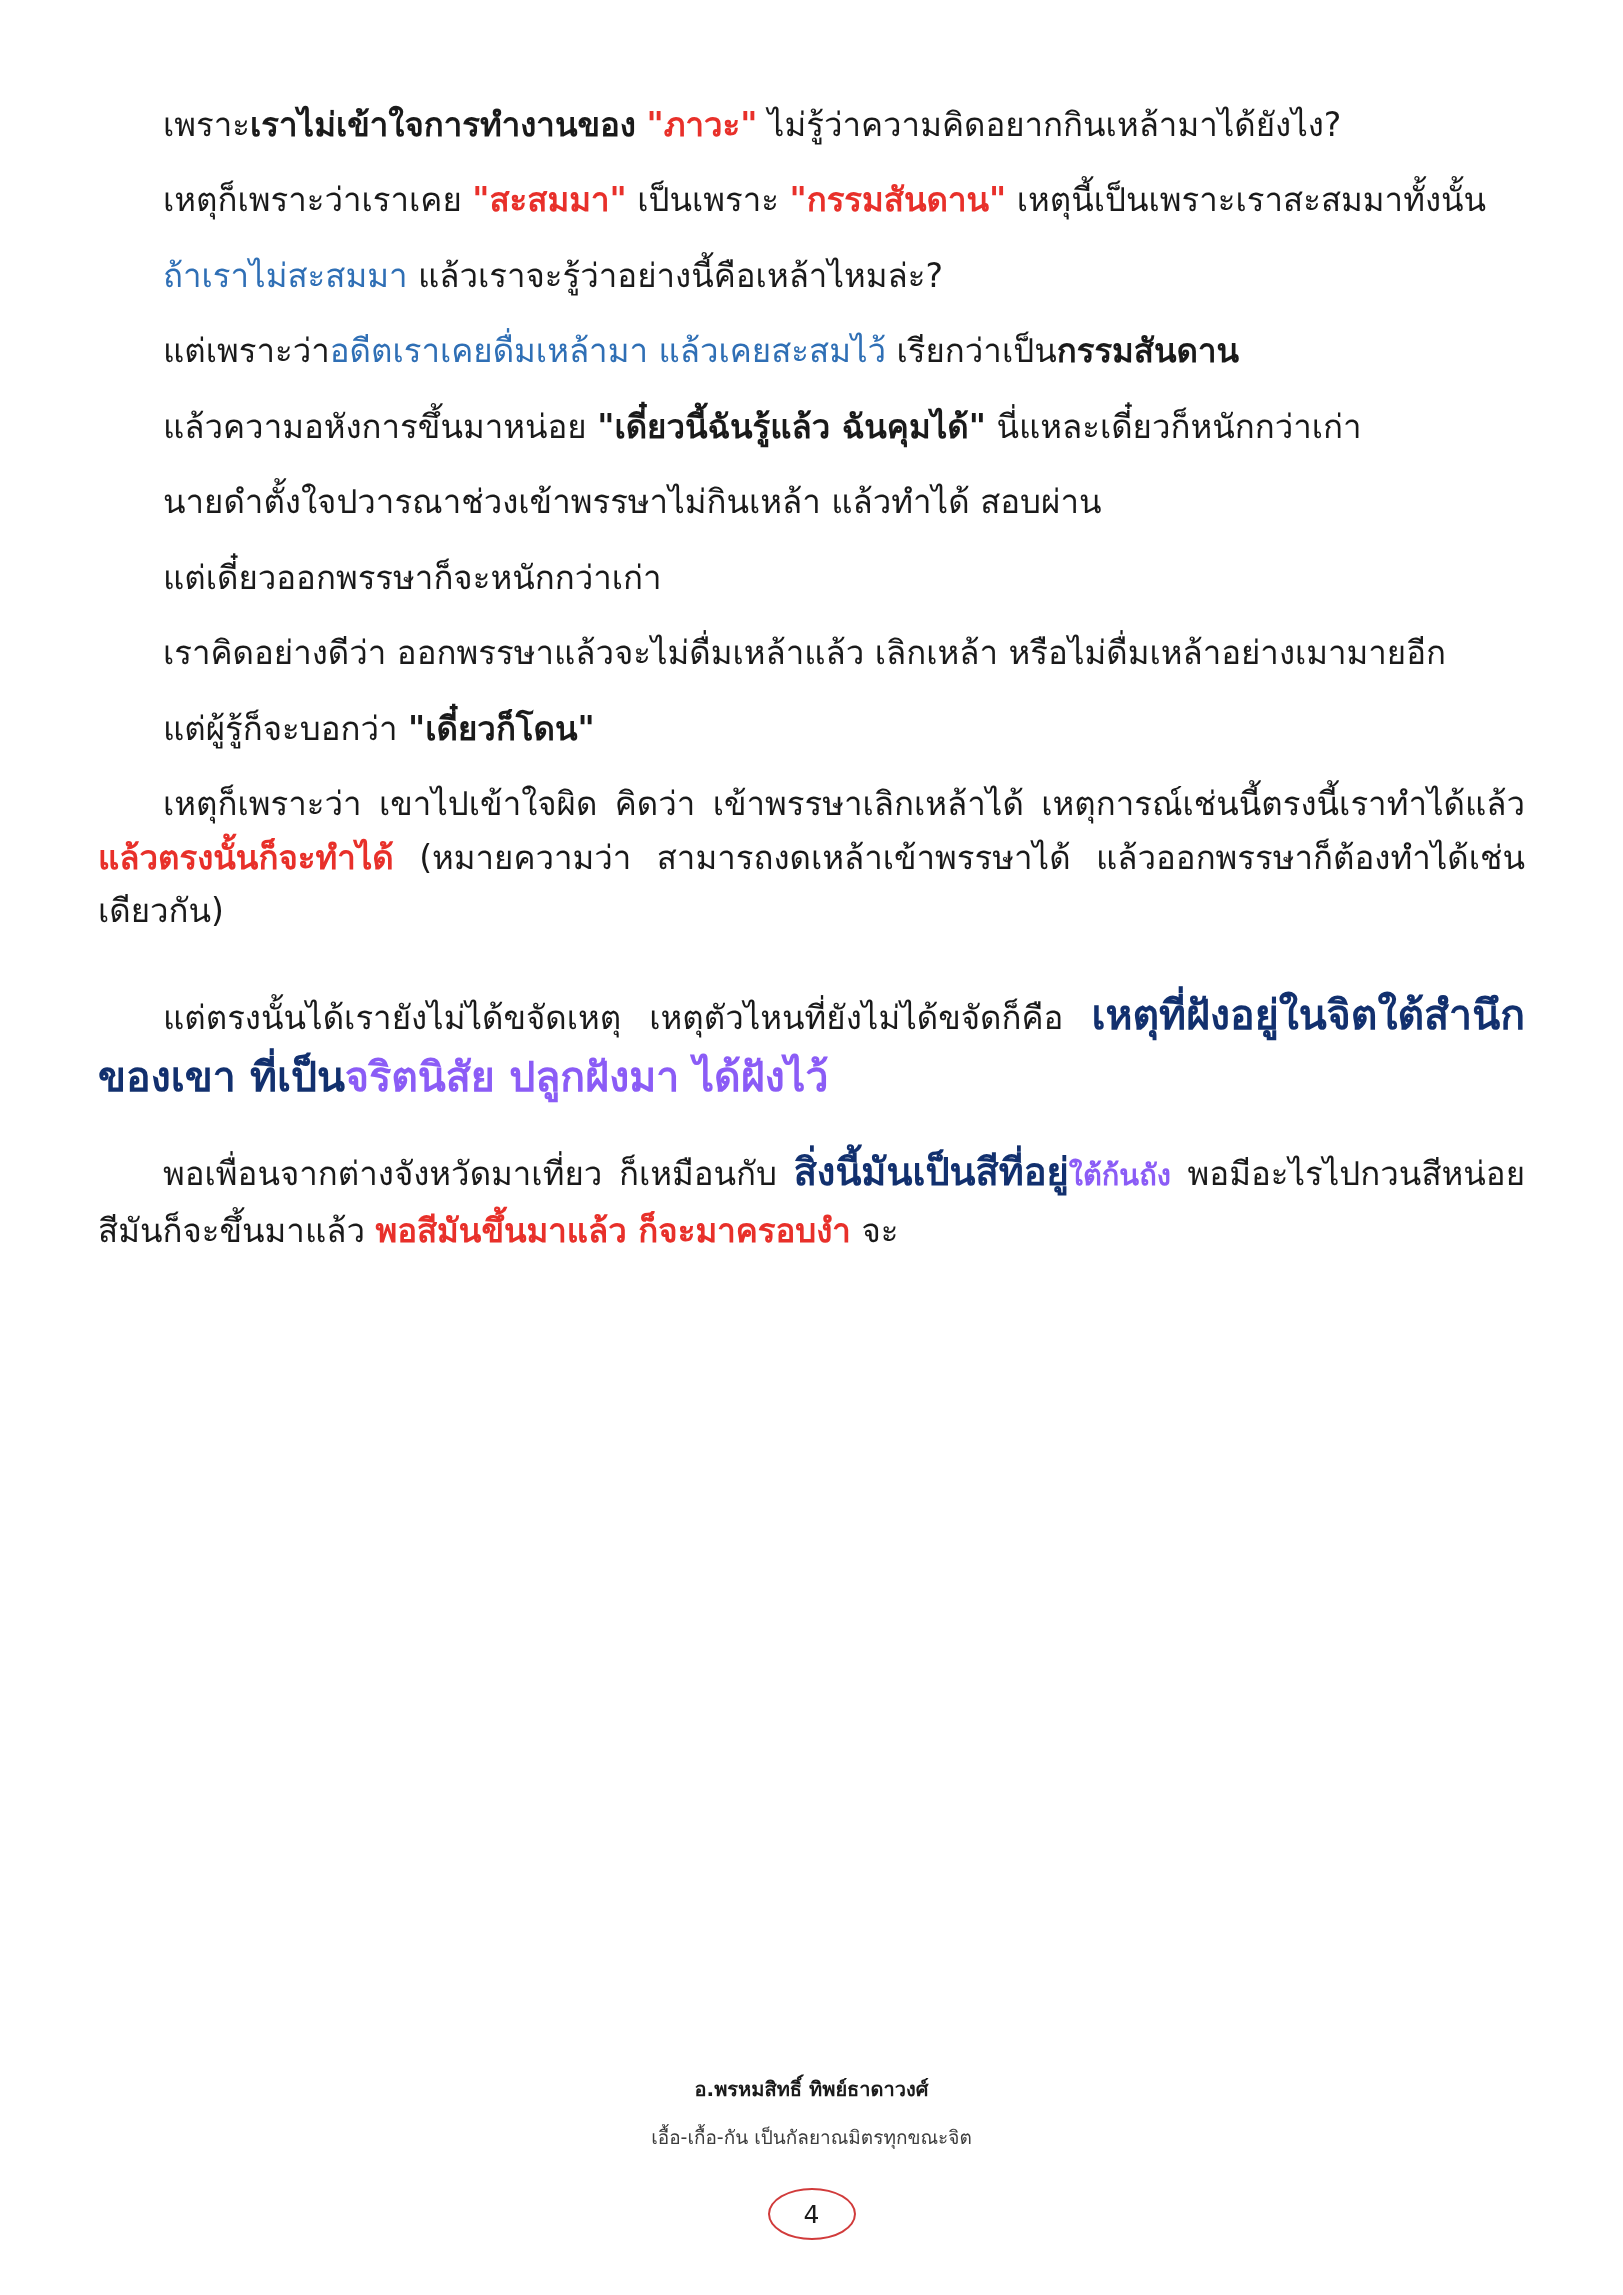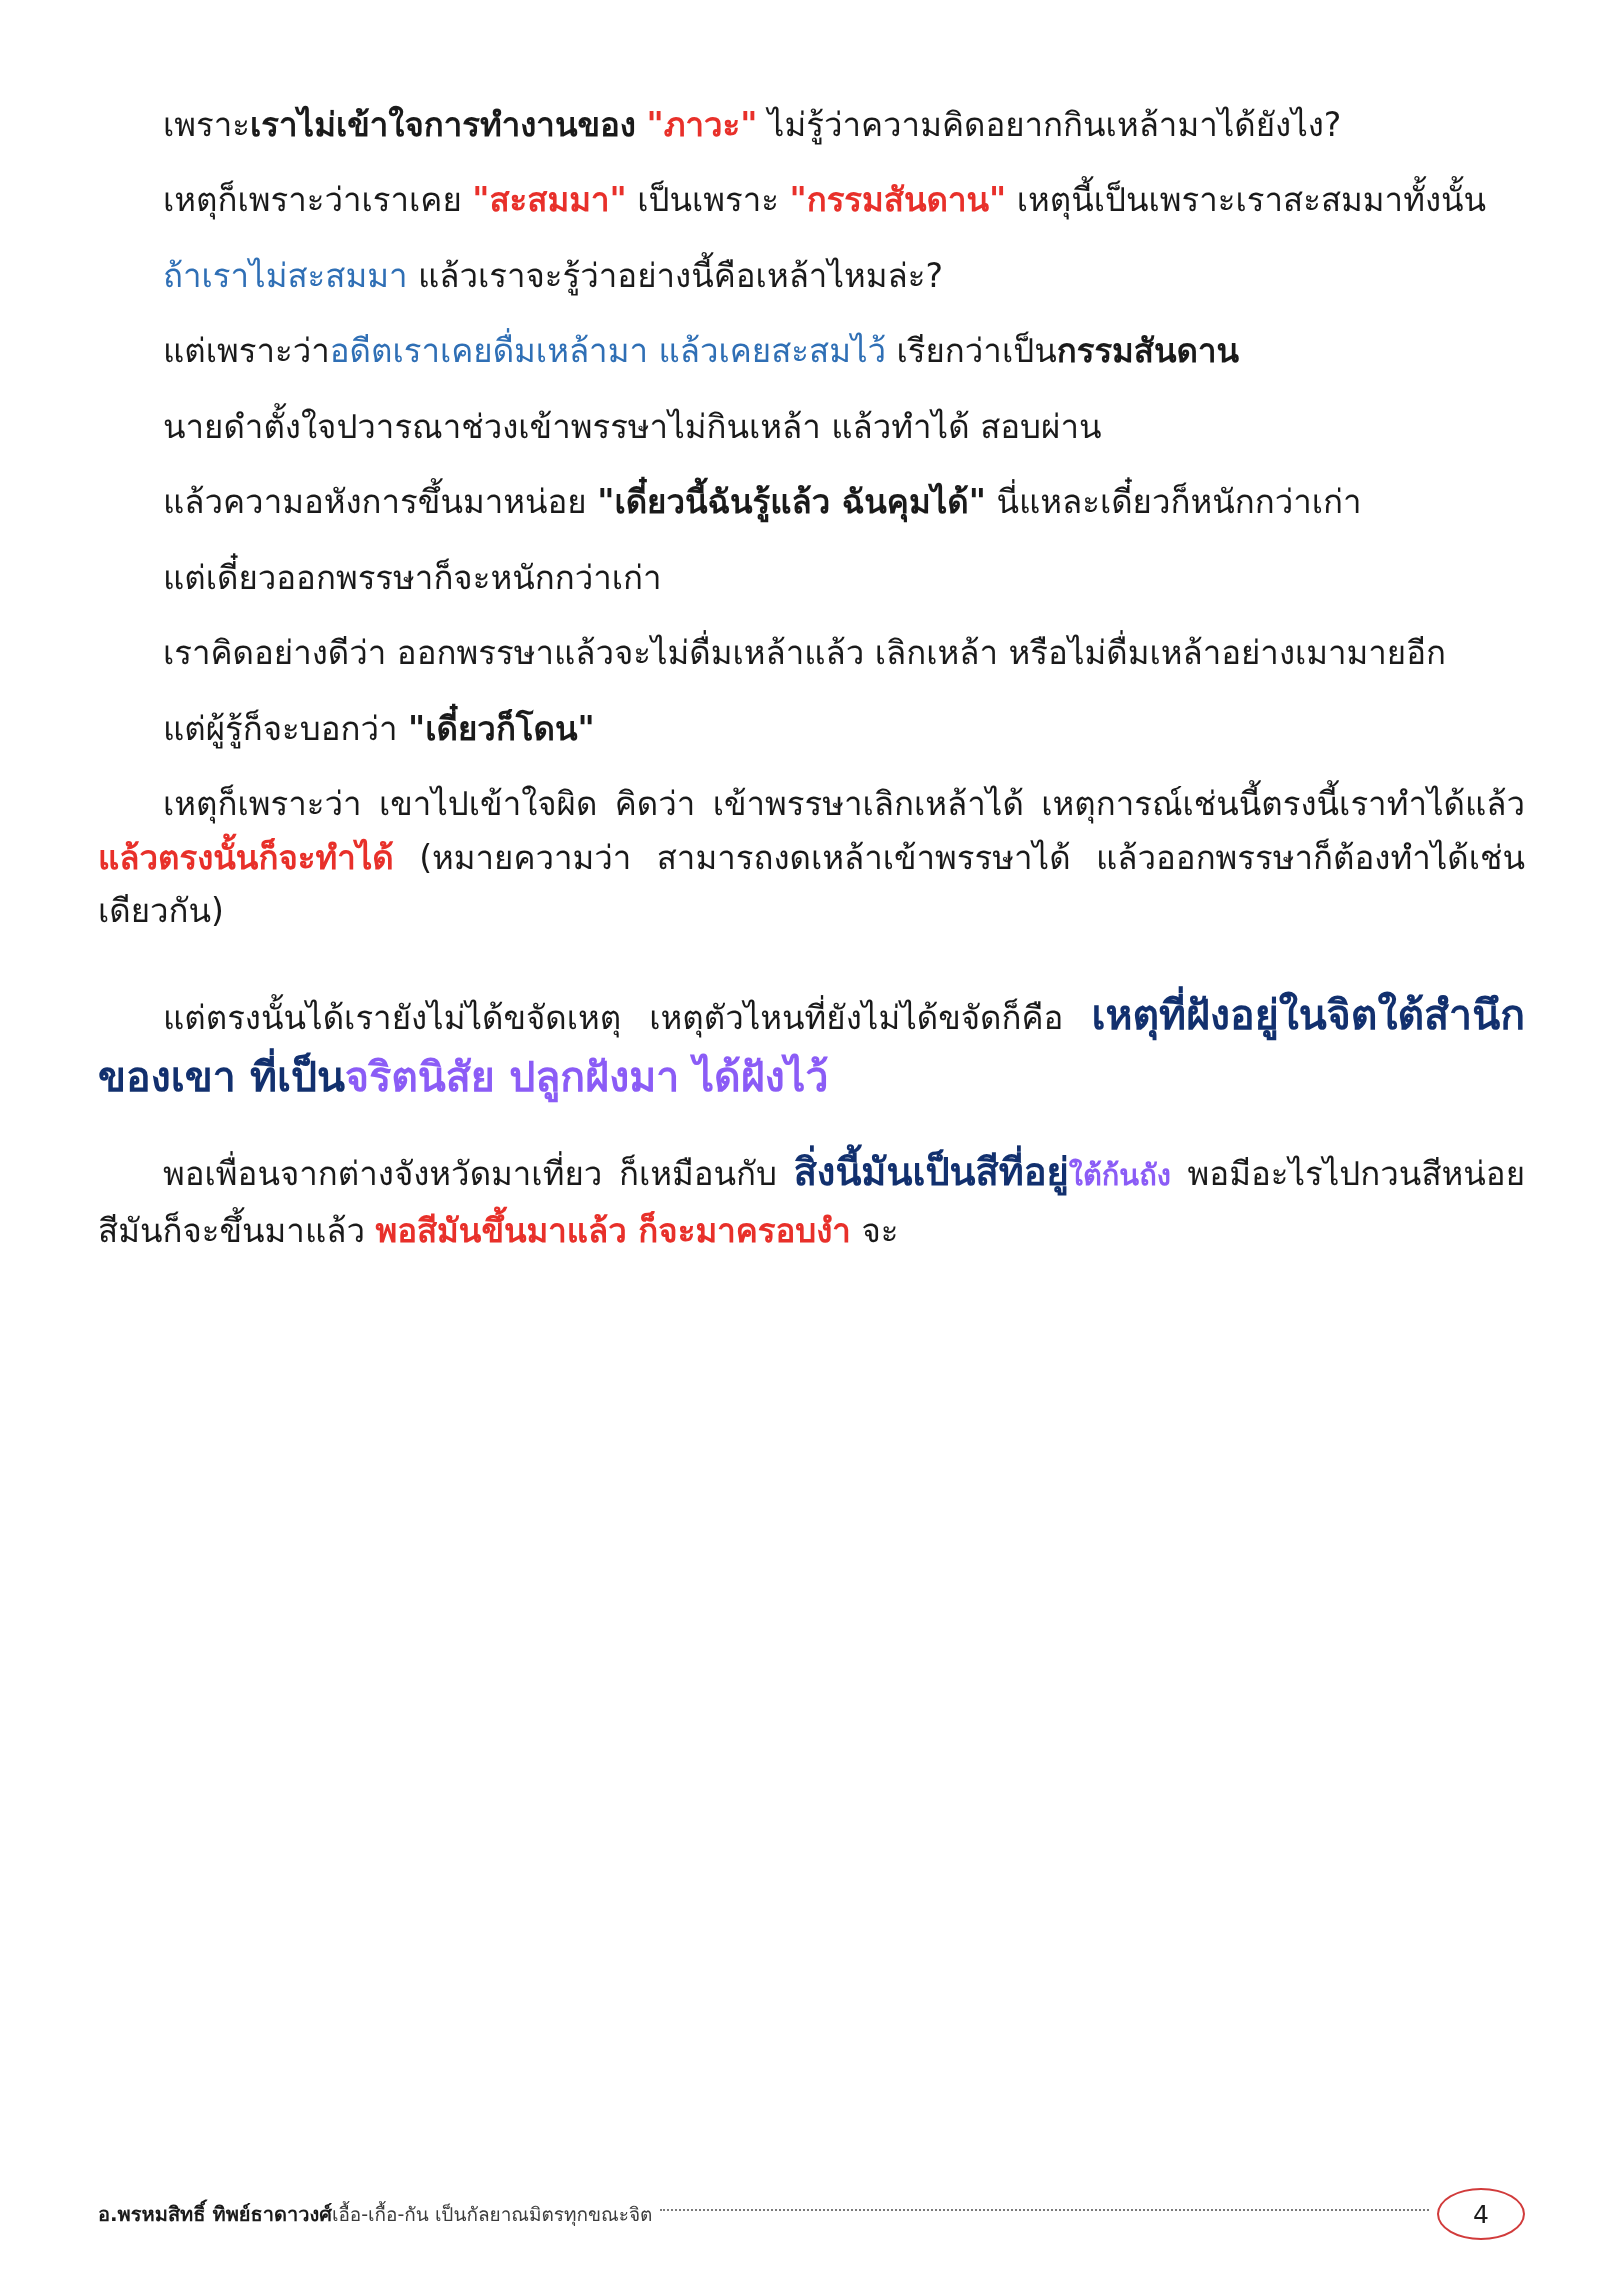--- a/index.html
+++ b/index.html
@@ -46,20 +46,22 @@
   .spacer-md { height: 26px; }
 
   
   .footer {
     position: absolute;
     left: 98px;
     right: 98px;
     bottom: 55px;
     display: flex;
     align-items: center;
+    gap: 17px;
+    flex-direction: column;
   }
   .footer-author {
     font-size: 20px;
     font-weight: bold;
     color: #1a1a1a;
     white-space: nowrap;
   }
   .footer-motto {
     font-size: 19px;
     color: #3b3b3b;
@@ -94,23 +96,23 @@
 
     <p class="indent"><span>เพราะ</span><span class="b">เราไม่เข้าใจการทำงานของ</span><span> </span><span class="red-b">"ภาวะ"</span><span> ไม่รู้ว่าความคิดอยากกินเหล้ามาได้ยังไง?</span></p>
 
     <p class="indent"><span>เหตุก็เพราะว่าเราเคย </span><span class="red-b">"สะสมมา"</span><span> เป็นเพราะ </span><span class="red-b">"กรรมสันดาน"</span><span> เหตุนี้เป็นเพราะเราสะสมมาทั้งนั้น</span></p>
 
     <p class="indent"><span class="blue">ถ้าเราไม่สะสมมา</span><span> แล้วเราจะรู้ว่าอย่างนี้คือเหล้าไหมล่ะ?</span></p>
 
 
     <p class="indent"><span>แต่เพราะว่า</span><span class="blue">อดีตเราเคยดื่มเหล้ามา แล้วเคยสะสมไว้</span><span> เรียกว่าเป็น</span><span class="b">กรรมสันดาน</span></p>
 
+    <p class="indent"><span>แล้วความอหังการขึ้นมาหน่อย </span><span class="b">"เดี๋ยวนี้ฉันรู้แล้ว ฉันคุมได้"</span><span> นี่แหละเดี๋ยวก็หนักกว่าเก่า</span></p>
+
     <p class="indent"><span>นายดำตั้งใจปวารณาช่วงเข้าพรรษาไม่กินเหล้า แล้วทำได้ สอบผ่าน</span></p>
-
-    <p class="indent"><span>แล้วความอหังการขึ้นมาหน่อย </span><span class="b">"เดี๋ยวนี้ฉันรู้แล้ว ฉันคุมได้"</span><span> นี่แหละเดี๋ยวก็หนักกว่าเก่า</span></p>
 
     <p class="indent"><span>แต่เดี๋ยวออกพรรษาก็จะหนักกว่าเก่า</span></p>
 
     <p class="indent"><span>เราคิดอย่างดีว่า  ออกพรรษาแล้วจะไม่ดื่มเหล้าแล้ว  เลิกเหล้า  หรือไม่ดื่มเหล้าอย่างเมามายอีก</span></p>
 
     <p class="indent"><span>แต่ผู้รู้ก็จะบอกว่า </span><span class="b">"เดี๋ยวก็โดน"</span></p>
 
     <p class="indent"><span>เหตุก็เพราะว่า  เขาไปเข้าใจผิด  คิดว่า  เข้าพรรษาเลิกเหล้าได้  เหตุการณ์เช่นนี้ตรงนี้เราทำได้แล้ว </span><span class="red-b">แล้วตรงนั้นก็จะทำได้</span><span> (หมายความว่า สามารถงดเหล้าเข้าพรรษาได้ แล้วออกพรรษาก็ต้องทำได้เช่นเดียวกัน)</span></p>
 
     <div class="spacer-md"></div>

